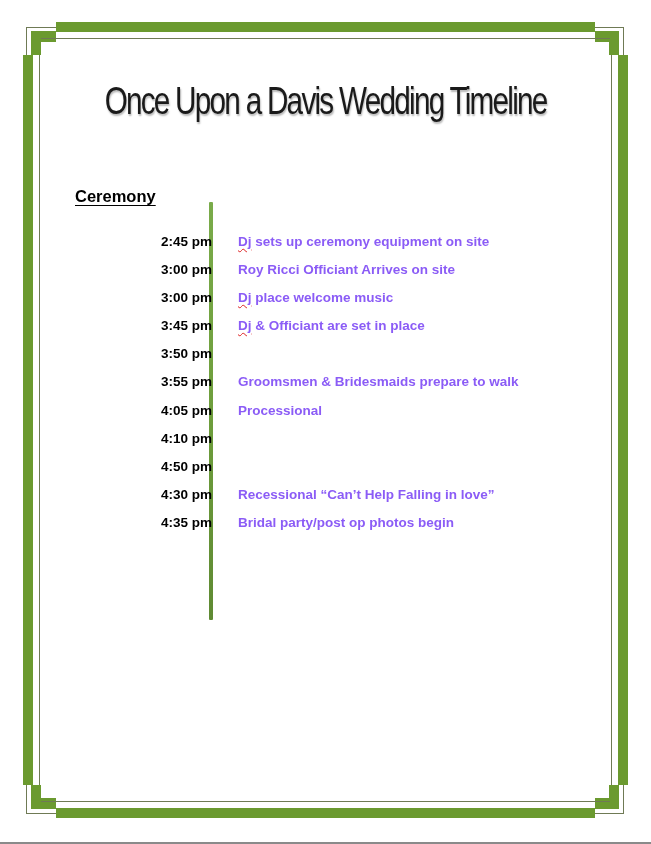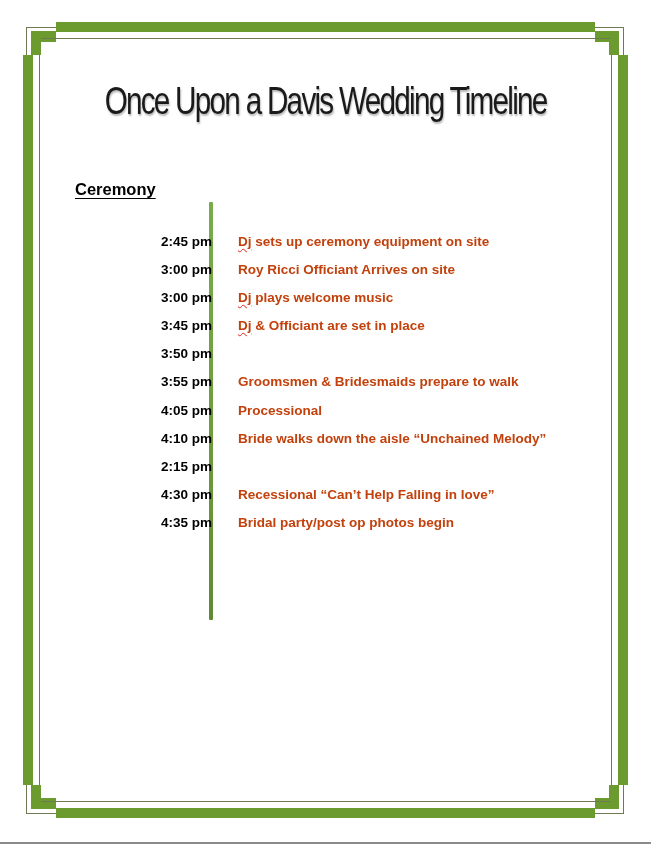--- a/index.html
+++ b/index.html
@@ -42,21 +42,21 @@
       transform: scaleX(0.78);
       transform-origin: 326px 0;
       color: #1a1a1a;
       text-shadow: 1px 2px 2px rgba(0,0,0,0.28);
       white-space: nowrap;
       line-height: 46px;
     }
     .section-heading {
       position: absolute;
       left: 75px;
-      top: 180px;
+      top: 187px;
       font-weight: bold;
       font-size: 16.5px;
       text-decoration: underline;
       text-underline-offset: 3px;
       color: #000;
     }
     .timeline-bar {
       position: absolute;
       left: 209px;
       top: 202px;
@@ -85,21 +85,21 @@
       color: #000;
       white-space: nowrap;
     }
     .row .event {
       position: absolute;
       left: 229px;
       top: 0;
       font-weight: bold;
       font-size: 13.5px;
       line-height: 20px;
-      color: #c2410c;
+      color: #8b5cf6;
       white-space: nowrap;
     }
     .spell {
       text-decoration: underline wavy #d22;
       text-decoration-thickness: 1px;
       text-underline-offset: 2px;
     }
   </style>
 </head>
 <body>
@@ -150,43 +150,42 @@
     <div class="row">
       <span class="time">2:45 pm</span>
       <span class="event"><span class="spell">Dj</span><span> sets up ceremony equipment on site</span></span>
     </div>
     <div class="row">
       <span class="time">3:00 pm</span>
       <span class="event">Roy Ricci Officiant Arrives on site</span>
     </div>
     <div class="row">
       <span class="time">3:00 pm</span>
-      <span class="event"><span class="spell">Dj</span><span> plays welcome music</span></span>
+      <span class="event"><span class="spell">Dj</span><span> place welcome music</span></span>
     </div>
     <div class="row">
       <span class="time">3:45 pm</span>
       <span class="event"><span class="spell">Dj</span><span> &amp; Officiant are set in place</span></span>
     </div>
     <div class="row">
       <span class="time">3:50 pm</span>
     </div>
     <div class="row">
       <span class="time">3:55 pm</span>
       <span class="event">Groomsmen &amp; Bridesmaids prepare to walk</span>
     </div>
     <div class="row">
       <span class="time">4:05 pm</span>
       <span class="event">Processional</span>
     </div>
     <div class="row">
       <span class="time">4:10 pm</span>
-      <span class="event">Bride walks down the aisle “Unchained Melody”</span>
     </div>
     <div class="row">
-      <span class="time">2:15 pm</span>
+      <span class="time">4:50 pm</span>
     </div>
     <div class="row">
       <span class="time">4:30 pm</span>
       <span class="event">Recessional “Can’t Help Falling in love”</span>
     </div>
     <div class="row">
       <span class="time">4:35 pm</span>
       <span class="event">Bridal party/post op photos begin</span>
     </div>
   </div>

